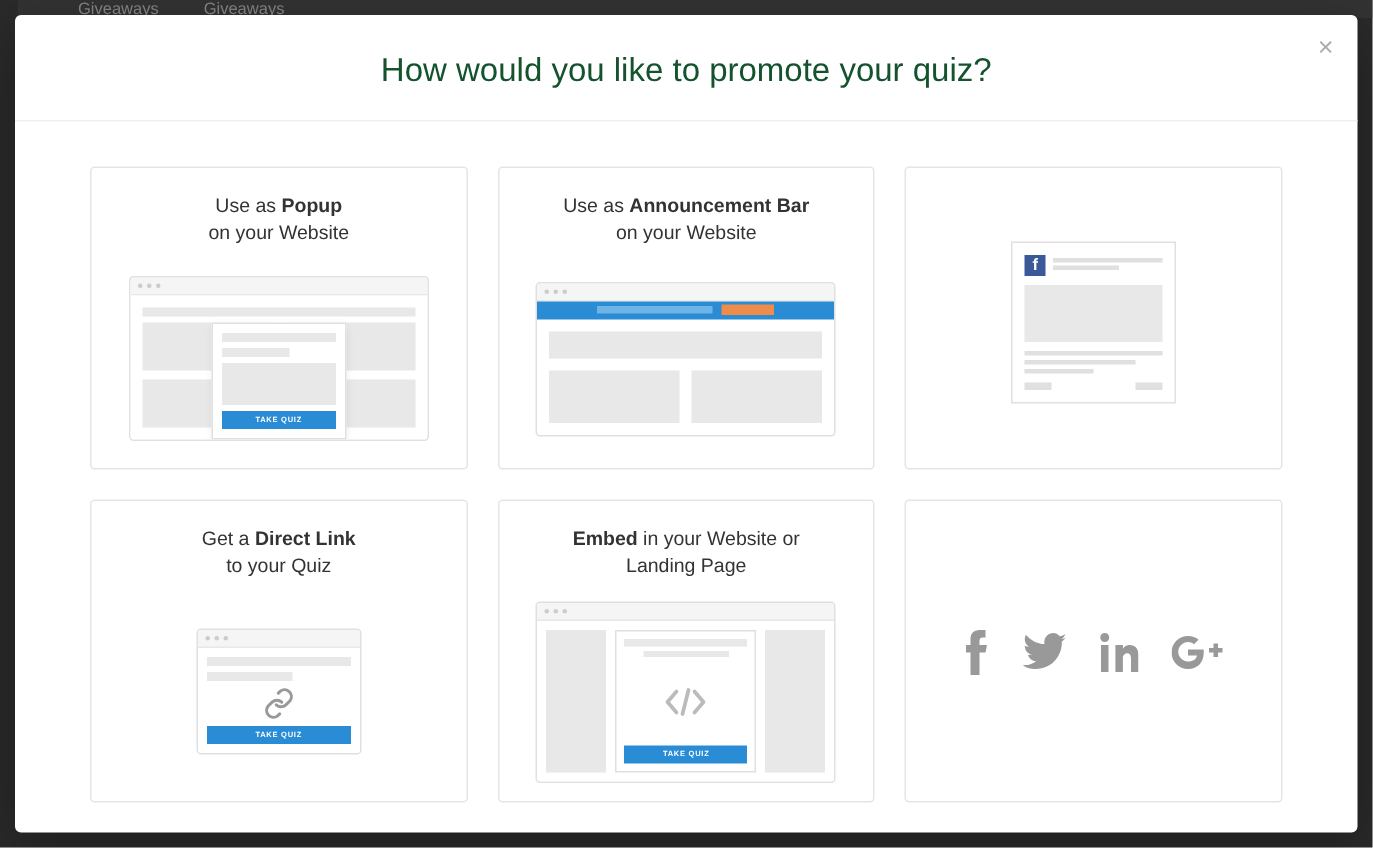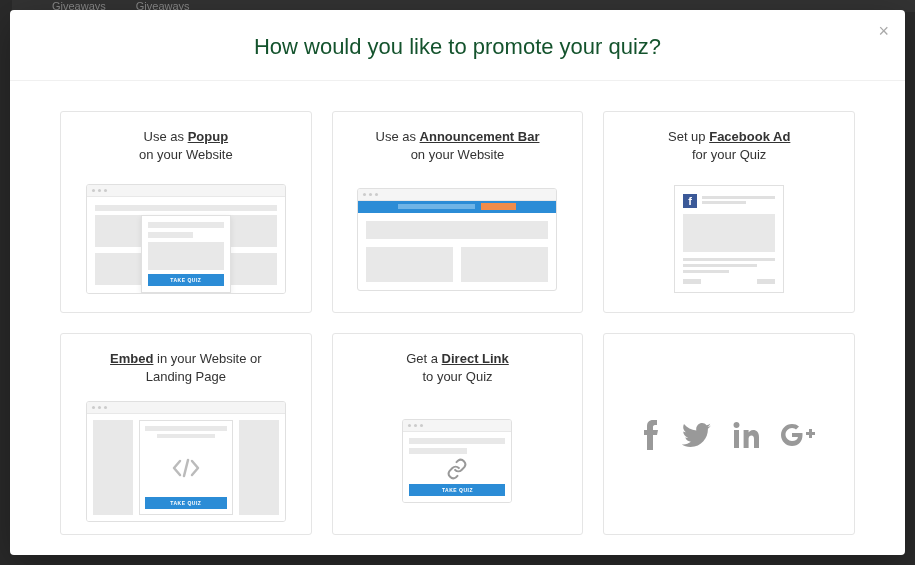--- a/index.html
+++ b/index.html
@@ -77,21 +77,21 @@
       background: #fff;
     }
     .card-title {
       font-size: 13px;
       color: #333;
       text-align: center;
       line-height: 1.4;
       margin-bottom: 12px;
       font-weight: 400;
     }
-    .card-title b { font-weight: 700; text-decoration: underline; }
+    .card-title b { font-weight: 700; }
     .illus {
       flex: 1;
       display: flex;
       align-items: center;
       justify-content: center;
       width: 100%;
     }
     
     .browser {
       width: 200px;
@@ -235,43 +235,65 @@
           <div class="ann-body">
             <div class="full"></div>
             <div class="half"></div>
               <div class="half"></div>
           </div>
         </div>
       </div>
     </div>
 
     <div class="card">
-      <div class="card-title">
-        <span>Set up </span><b>Facebook Ad</b><br>
-        <span>for your Quiz</span>
-      </div>
       <div class="illus">
         <div class="fb-card">
           <div class="fb-head">
             <div class="fb-icon">f</div>
             <div class="fb-lines">
                 <div></div>
                 <div></div>
               </div>
           </div>
           <div class="fb-img"></div>
           <div class="fb-text">
               <div></div>
               <div style="width:80%"></div>
               <div style="width:50%"></div>
             </div>
           <div class="fb-foot">
               <div></div>
               <div></div>
             </div>
+        </div>
+      </div>
+    </div>
+
+    <div class="card">
+      <div class="card-title">
+        <span>Get a </span><b>Direct Link</b><br>
+        <span>to your Quiz</span>
+      </div>
+      <div class="illus">
+        <div class="browser small">
+          <div class="browser-bar">
+              <span class="dot"></span>
+              <span class="dot"></span>
+              <span class="dot"></span>
+            </div>
+          <div class="browser-body" style="min-height:70px;padding:6px;display:flex;flex-direction:column;">
+            <div class="gray-line"></div>
+            <div class="gray-line short"></div>
+            <div class="link-icon">
+              <svg width="22" height="22" viewBox="0 0 24 24">
+                  <path d="M10 13a5 5 0 0 0 7 0l3-3a5 5 0 0 0-7-7l-1.5 1.5M14 11a5 5 0 0 0-7 0l-3 3a5 5 0 0 0 7 7l1.5-1.5" stroke="#999" stroke-width="2.2" fill="none" stroke-linecap="round"></path>
+                </svg>
+            </div>
+            <div class="cta-btn">TAKE QUIZ</div>
+          </div>
         </div>
       </div>
     </div>
 
     <div class="card">
       <div class="card-title">
         <b>Embed</b><span> in your Website or</span><br>
         <span>Landing Page</span>
       </div>
       <div class="illus">
@@ -289,46 +311,20 @@
                   <div class="line2"></div>
                 <div class="embed-icon">
                   <svg width="30" height="20" viewBox="0 0 30 20">
                       <path d="M9 3 L3 10 L9 17 M21 3 L27 10 L21 17 M17 2 L13 18" stroke="#bbb" stroke-width="2.5" fill="none" stroke-linecap="round" stroke-linejoin="round"></path>
                     </svg>
                 </div>
                 <div class="cta-btn" style="width:100%">TAKE QUIZ</div>
               </div>
               <div class="side"></div>
             </div>
-          </div>
-        </div>
-      </div>
-    </div>
-
-    <div class="card">
-      <div class="card-title">
-        <span>Get a </span><b>Direct Link</b><br>
-        <span>to your Quiz</span>
-      </div>
-      <div class="illus">
-        <div class="browser small">
-          <div class="browser-bar">
-              <span class="dot"></span>
-              <span class="dot"></span>
-              <span class="dot"></span>
-            </div>
-          <div class="browser-body" style="min-height:70px;padding:6px;display:flex;flex-direction:column;">
-            <div class="gray-line"></div>
-            <div class="gray-line short"></div>
-            <div class="link-icon">
-              <svg width="22" height="22" viewBox="0 0 24 24">
-                  <path d="M10 13a5 5 0 0 0 7 0l3-3a5 5 0 0 0-7-7l-1.5 1.5M14 11a5 5 0 0 0-7 0l-3 3a5 5 0 0 0 7 7l1.5-1.5" stroke="#999" stroke-width="2.2" fill="none" stroke-linecap="round"></path>
-                </svg>
-            </div>
-            <div class="cta-btn">TAKE QUIZ</div>
           </div>
         </div>
       </div>
     </div>
 
     <div class="card">
       <div class="social-icons">
         <span>
           <svg width="18" height="30" viewBox="0 0 16 30">
               <path d="M11 10V7c0-1 .5-2 2-2h2V0h-4c-4 0-6 2.5-6 6v4H2v5h3v15h6V15h4l1-5h-5z"></path>

